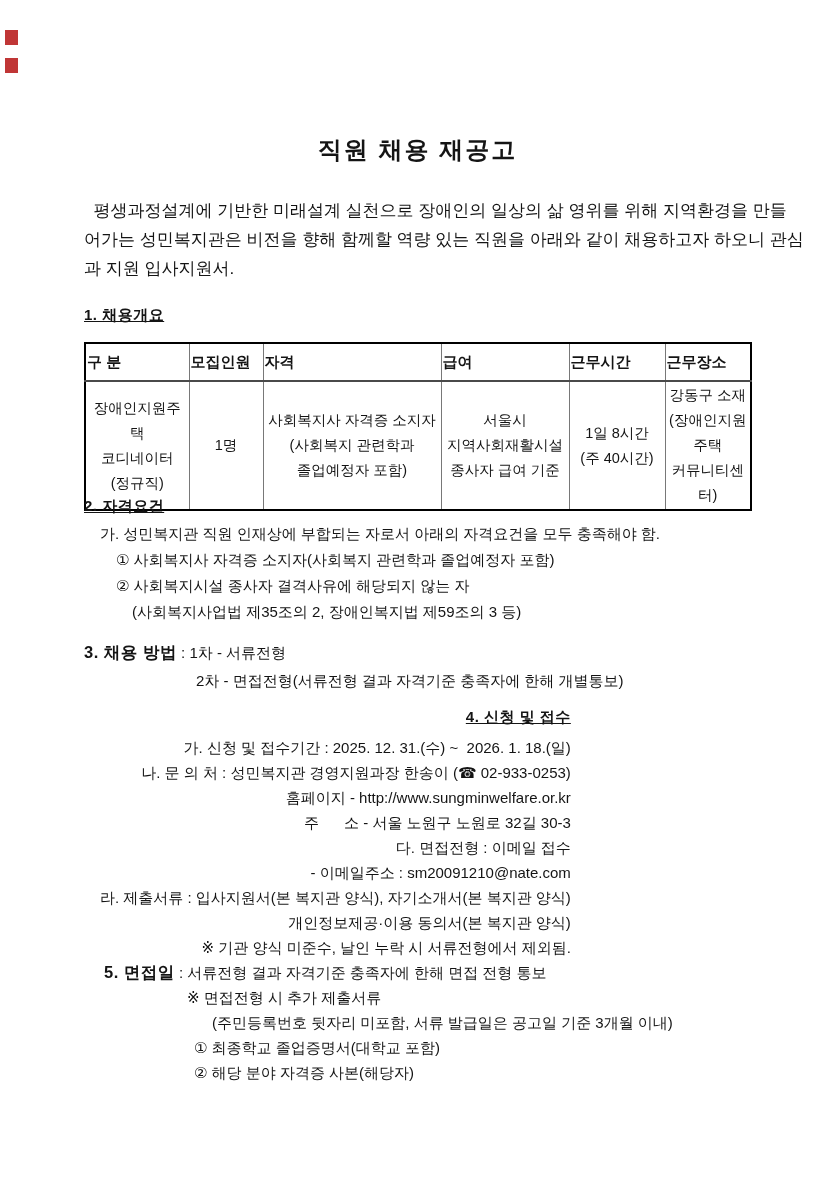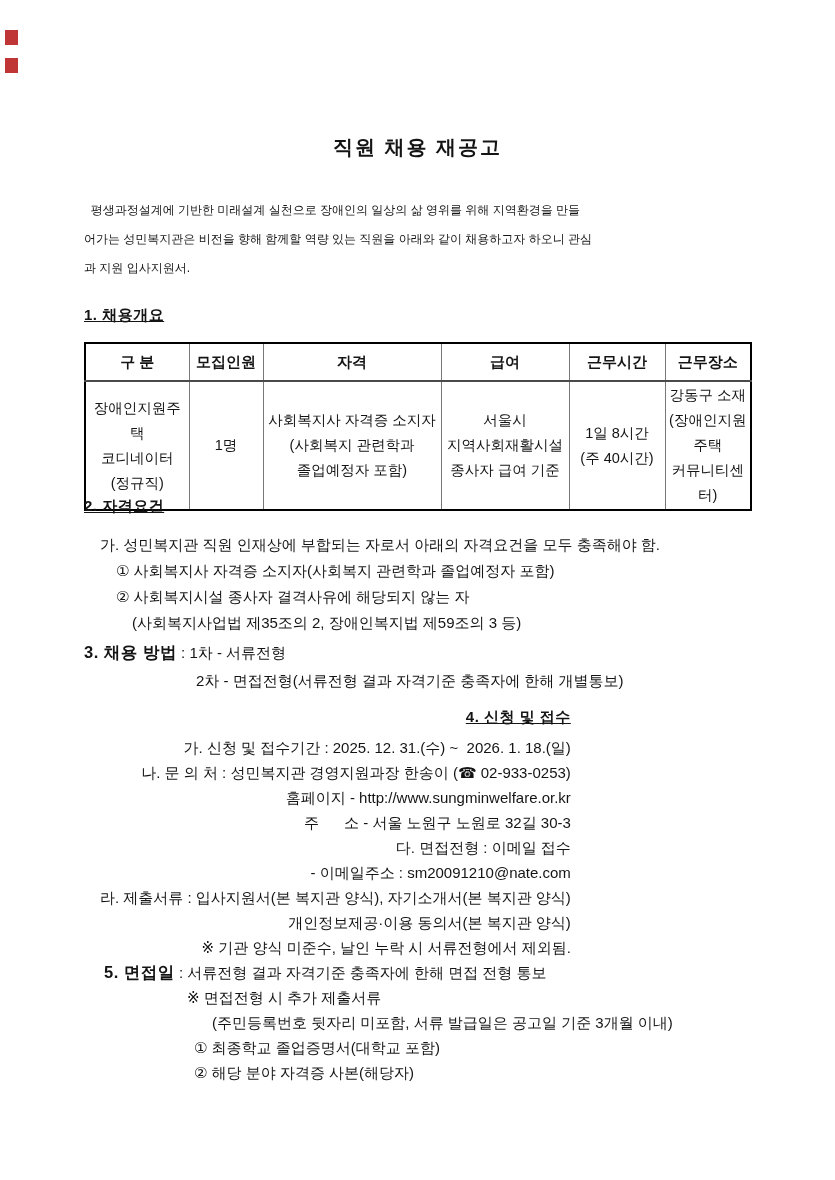--- a/index.html
+++ b/index.html
@@ -11,24 +11,24 @@
     color:#141414;
     font-family:"Liberation Sans","DejaVu Sans",sans-serif;
     overflow:hidden;
   }
   .mark{position:absolute;left:5px;width:13px;height:15px;background:#c03636;}
   .mark1{top:30px;}
   .mark2{top:58px;}
 
   .title{
     position:absolute;top:134px;left:0;width:100%;
-    text-align:center;font-size:20px;font-weight:bold;letter-spacing:2px;
+    text-align:center;font-size:24px;font-weight:bold;letter-spacing:2px;
   }
 
-  .intro{position:absolute;top:196px;left:84px;width:680px;font-size:12px;line-height:29px;}
+  .intro{position:absolute;top:196px;left:84px;width:680px;font-size:17px;line-height:29px;}
   .line{white-space:pre;}
   .ind16{padding-left:16px;}
   .ind32{padding-left:32px;}
   .ind34{padding-left:34px;}
   .ind48{padding-left:48px;}
   .ind83{padding-left:83px;}
   .ind90{padding-left:90px;}
   .ind108{padding-left:108px;}
   .ind112{padding-left:112px;}
 
@@ -40,35 +40,35 @@
     position:absolute;top:342px;left:84px;
     border-collapse:collapse;table-layout:fixed;
     width:668px;
     border:2px solid #000;
     font-size:14.5px;
   }
   table.overview th{
     border:1px solid #787878;
     border-bottom:2px solid #4a4a4a;
     height:34px;font-size:15px;font-weight:bold;
-    text-align:center;vertical-align:middle;
+    text-align:left;vertical-align:middle;
     white-space:pre;
   }
   table.overview td{
     border:1px solid #787878;
     height:89px;
     text-align:center;vertical-align:middle;
     white-space:pre-line;line-height:25px;
   }
   .c1{width:104px;} .c2{width:74px;} .c3{width:178px;}
   .c4{width:128px;} .c5{width:96px;} .c6{width:86px;}
 
   .sec2{position:absolute;top:497px;left:84px;font-size:15px;}
   .sec2 .line{line-height:26px;}
-  .sec2 .sec-heading{margin-bottom:16px;}
+  .sec2 .sec-heading{margin-bottom:5px;}
 
   .sec3{position:absolute;top:638px;left:84px;font-size:15px;}
   .sec3 .line{line-height:28px;}
 
   .sec4{position:absolute;top:708px;left:84px;font-size:15px;text-align:right;}
   .sec4 .sec-heading{margin-bottom:8px;}
   .sec4 .line{line-height:25px;}
 
   .sec5{position:absolute;top:960px;left:84px;font-size:15px;}
   .sec5 .line{line-height:25px;margin-left:20px;}

